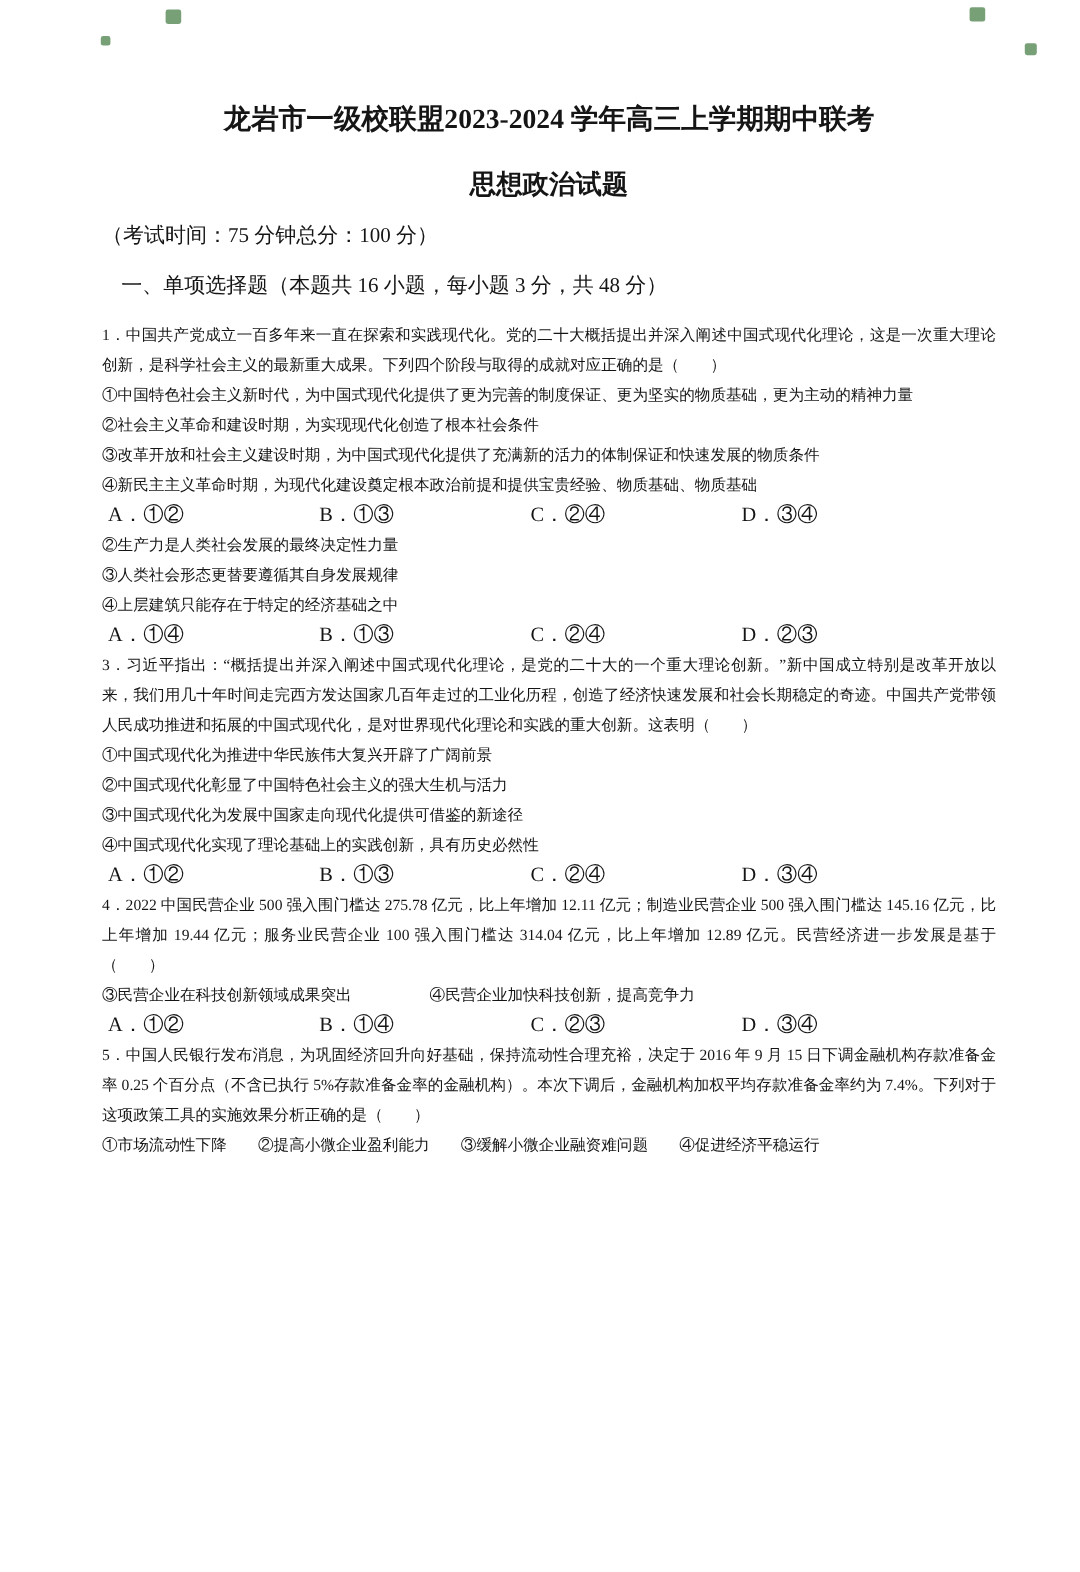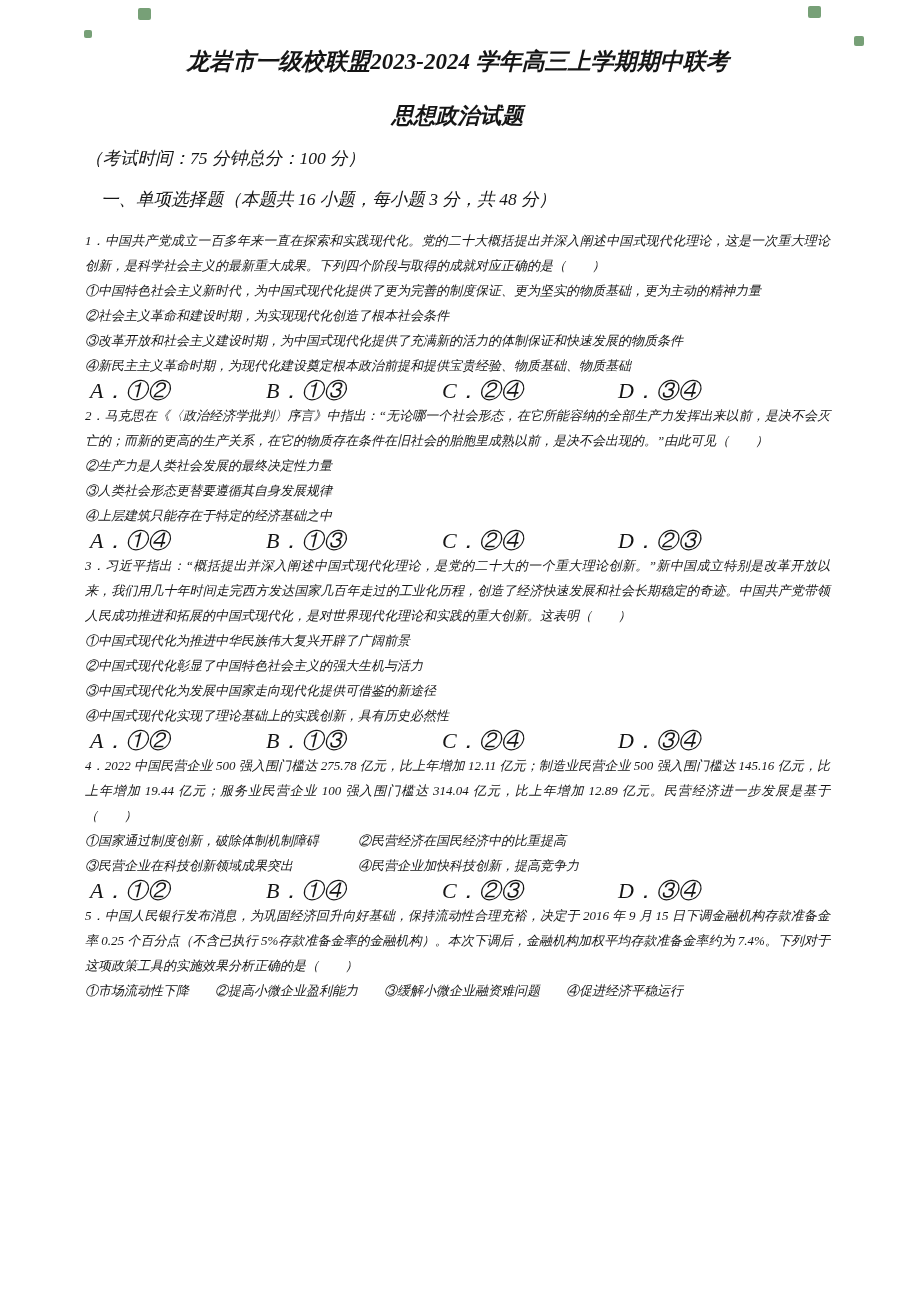--- a/index.html
+++ b/index.html
@@ -6,22 +6,21 @@
   body {
     width: 900px;
     height: 1310px;
     background: #ffffff;
     color: #151515;
     font-family: "Liberation Serif", "DejaVu Serif", serif;
     position: relative;
     overflow: hidden;
   }
   .page {
-    padding: 48px 70px 0 85px;
-    font-style: italic;
+    padding: 86px 70px 0 85px;
   }
   .title-1 {
     font-size: 23px;
     font-weight: bold;
     text-align: center;
     margin: 0 0 27px 0;
     line-height: 28px;
   }
   .title-2 {
     font-size: 22px;
@@ -44,21 +43,21 @@
   .question { margin: 0; }
   .question p {
     margin: 0;
     font-size: 13px;
     line-height: 25px;
     text-align: justify;
   }
   .choices {
     display: flex;
     padding-left: 5px;
-    font-size: 22px;
+    font-size: 17px;
     line-height: 25px;
   }
   .choice { width: 176px; flex: 0 0 auto; }
   .choice:last-child { width: auto; }
   
   .artifact {
     position: absolute;
     border-radius: 2px;
     opacity: 0.85;
   }
@@ -88,21 +87,20 @@
         <p>③改革开放和社会主义建设时期，为中国式现代化提供了充满新的活力的体制保证和快速发展的物质条件</p>
         <p>④新民主主义革命时期，为现代化建设奠定根本政治前提和提供宝贵经验、物质基础、物质基础</p>
         <div class="choices">
           <span class="choice">A．①②</span>
           <span class="choice">B．①③</span>
           <span class="choice">C．②④</span>
           <span class="choice">D．③④</span>
         </div>
       </div>
       <div class="question">
-        <p>2．马克思在《〈政治经济学批判〉序言》中指出：“无论哪一个社会形态，在它所能容纳的全部生产力发挥出来以前，是决不会灭亡的；而新的更高的生产关系，在它的物质存在条件在旧社会的胎胞里成熟以前，是决不会出现的。”由此可见（　　）</p>
         <p>②生产力是人类社会发展的最终决定性力量</p>
         <p>③人类社会形态更替要遵循其自身发展规律</p>
         <p>④上层建筑只能存在于特定的经济基础之中</p>
         <div class="choices">
           <span class="choice">A．①④</span>
           <span class="choice">B．①③</span>
           <span class="choice">C．②④</span>
           <span class="choice">D．②③</span>
         </div>
       </div>
@@ -114,21 +112,20 @@
         <p>④中国式现代化实现了理论基础上的实践创新，具有历史必然性</p>
         <div class="choices">
           <span class="choice">A．①②</span>
           <span class="choice">B．①③</span>
           <span class="choice">C．②④</span>
           <span class="choice">D．③④</span>
         </div>
       </div>
       <div class="question">
         <p>4．2022 中国民营企业 500 强入围门槛达 275.78 亿元，比上年增加 12.11 亿元；制造业民营企业 500 强入围门槛达 145.16 亿元，比上年增加 19.44 亿元；服务业民营企业 100 强入围门槛达 314.04 亿元，比上年增加 12.89 亿元。民营经济进一步发展是基于（　　）</p>
-        <p>①国家通过制度创新，破除体制机制障碍　　　②民营经济在国民经济中的比重提高</p>
         <p>③民营企业在科技创新领域成果突出　　　　　④民营企业加快科技创新，提高竞争力</p>
         <div class="choices">
           <span class="choice">A．①②</span>
           <span class="choice">B．①④</span>
           <span class="choice">C．②③</span>
           <span class="choice">D．③④</span>
         </div>
       </div>
       <div class="question">
         <p>5．中国人民银行发布消息，为巩固经济回升向好基础，保持流动性合理充裕，决定于 2016 年 9 月 15 日下调金融机构存款准备金率 0.25 个百分点（不含已执行 5%存款准备金率的金融机构）。本次下调后，金融机构加权平均存款准备金率约为 7.4%。下列对于这项政策工具的实施效果分析正确的是（　　）</p>

